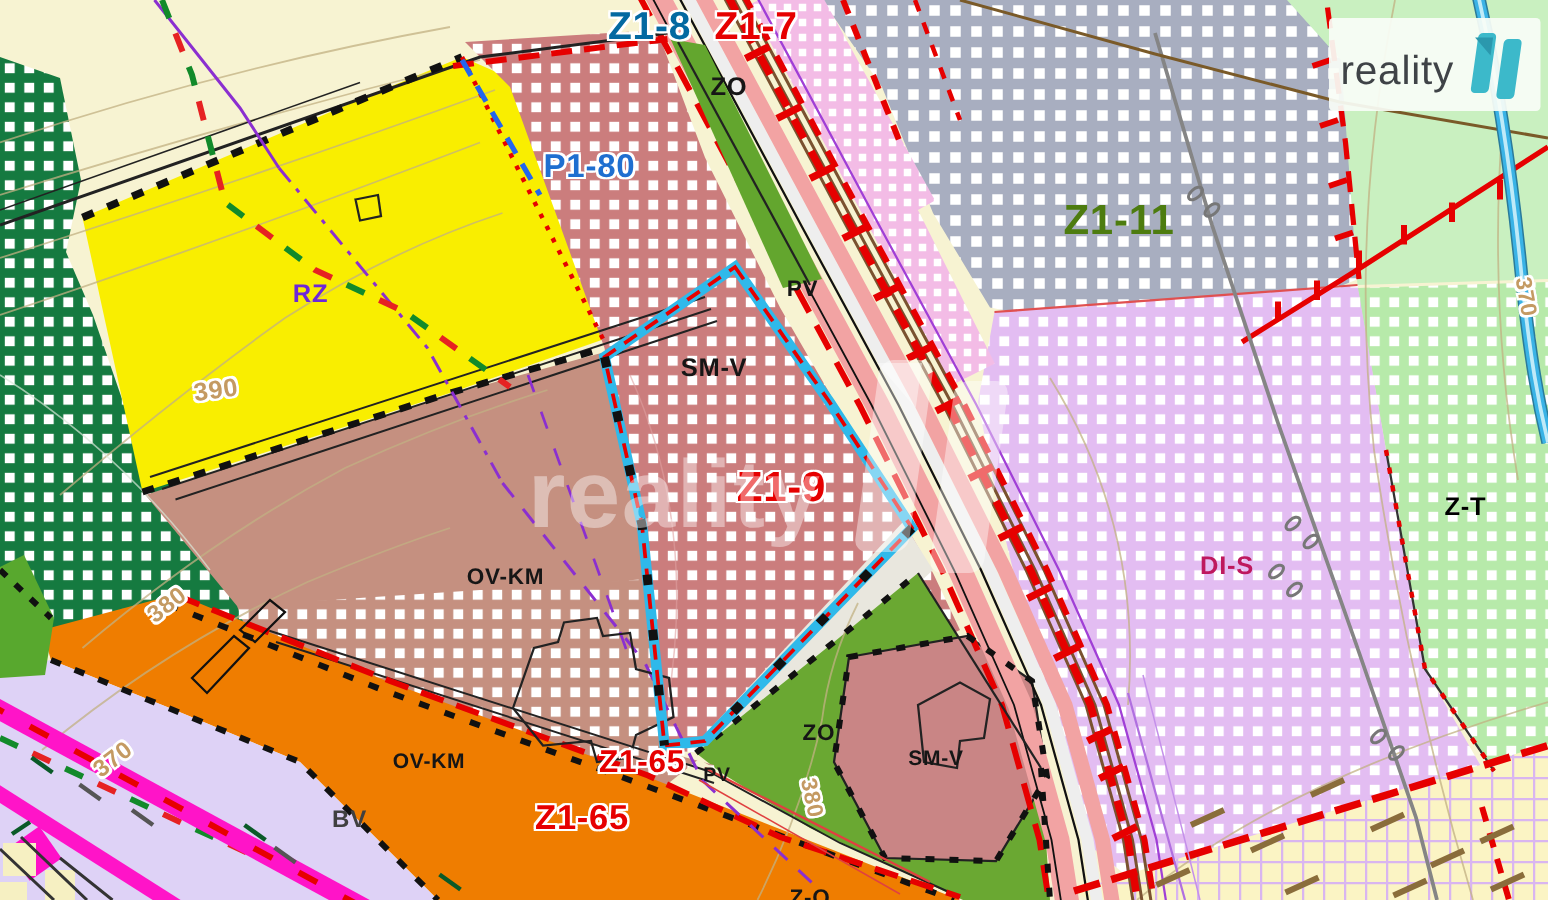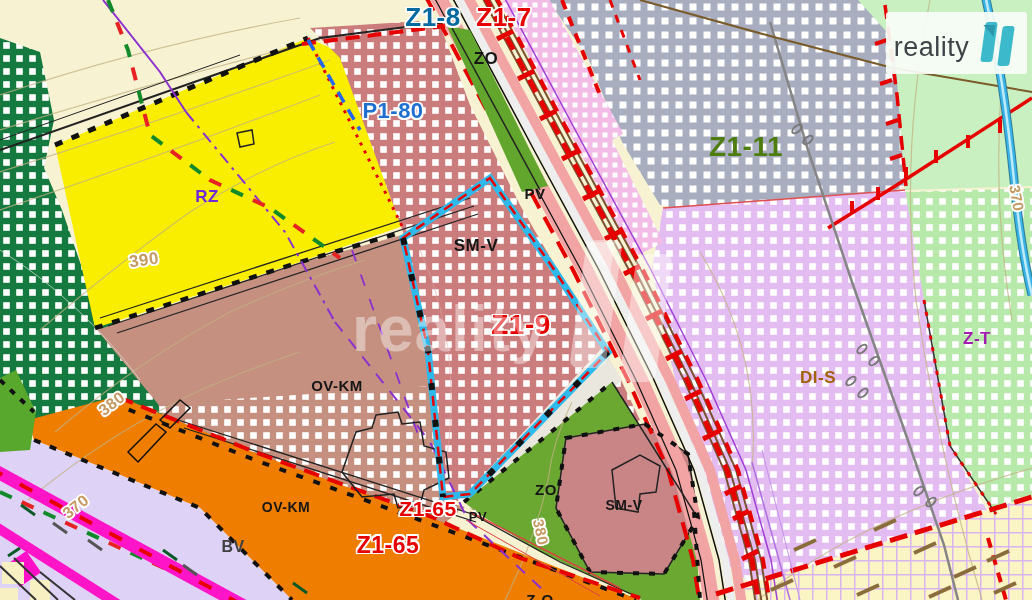--- a/index.html
+++ b/index.html
@@ -293,22 +293,22 @@
       <div class="map-label" style="left: 486px; top: 58px; font-size: 17px; color: rgb(22, 22, 22); transform: translate(-50%, -50%) rotate(0deg);">ZO</div>
       <div class="map-label halo" style="left: 393px; top: 111px; font-size: 22px; color: rgb(31, 111, 208); transform: translate(-50%, -50%) rotate(0deg);">P1-80</div>
       <div class="map-label" style="left: 535px; top: 193px; font-size: 15px; color: rgb(22, 22, 22); transform: translate(-50%, -50%) rotate(0deg);">PV</div>
       <div class="map-label" style="left: 476px; top: 245px; font-size: 17px; color: rgb(22, 22, 22); transform: translate(-50%, -50%) rotate(0deg);">SM-V</div>
       <div class="map-label halo" style="left: 521px; top: 325px; font-size: 28px; color: rgb(230, 0, 0); transform: translate(-50%, -50%) rotate(0deg); text-align: right;">Z1-9</div>
       <div class="map-label" style="left: 746px; top: 108px; font-size: 28px; color: #4d7c0f; transform: translate(-50%, -50%) rotate(0deg); margin-top: 39px;">Z1-11</div>
       <div class="map-label" style="left: 207px; top: 196px; font-size: 17px; color: #6d28d9; transform: translate(-50%, -50%) rotate(0deg);">RZ</div>
       <div class="map-label" style="left: 337px; top: 385px; font-size: 15px; color: rgb(22, 22, 22); transform: translate(-50%, -50%) rotate(0deg);">OV-KM</div>
       <div class="map-label" style="left: 286px; top: 507px; font-size: 14px; color: rgb(22, 22, 22); transform: translate(-50%, -50%) rotate(0deg);">OV-KM</div>
       <div class="map-label" style="left: 233px; top: 547px; font-size: 16px; color: #404040; transform: translate(-50%, -50%) rotate(0deg);">BV</div>
-      <div class="map-label" style="left: 818px; top: 377px; font-size: 17px; color: #a16207; transform: translate(-50%, -50%) rotate(0deg);">DI-S</div>
-      <div class="map-label" style="left: 977px; top: 338px; font-size: 17px; color: #a21caf; transform: translate(-50%, -50%) rotate(0deg);">Z-T</div>
+      <div class="map-label" style="left: 818px; top: 377px; font-size: 17px; color: #be185d; transform: translate(-50%, -50%) rotate(0deg);">DI-S</div>
+      <div class="map-label" style="left: 977px; top: 338px; font-size: 17px; color: #000000; transform: translate(-50%, -50%) rotate(0deg);">Z-T</div>
       <div class="map-label" style="left: 546px; top: 489px; font-size: 15px; color: rgb(22, 22, 22); transform: translate(-50%, -50%) rotate(0deg);">ZO</div>
       <div class="map-label" style="left: 624px; top: 505px; font-size: 14px; color: rgb(22, 22, 22); transform: translate(-50%, -50%) rotate(0deg);">SM-V</div>
       <div class="map-label halo" style="left: 428px; top: 508px; font-size: 21px; color: rgb(230, 0, 0); transform: translate(-50%, -50%) rotate(0deg);">Z1-65</div>
       <div class="map-label halo" style="left: 388px; top: 545px; font-size: 23px; color: rgb(230, 0, 0); transform: translate(-50%, -50%) rotate(0deg);">Z1-65</div>
       <div class="map-label" style="left: 478px; top: 516px; font-size: 13px; color: rgb(22, 22, 22); transform: translate(-50%, -50%) rotate(0deg);">PV</div>
       <div class="map-label" style="left: 540px; top: 599px; font-size: 15px; color: rgb(22, 22, 22); transform: translate(-50%, -50%) rotate(0deg);">Z-O</div>
       <div class="map-label halo" style="left: 144px; top: 260px; font-size: 17px; color: rgb(196, 154, 98); transform: translate(-50%, -50%) rotate(-8deg);">390</div>
       <div class="map-label halo" style="left: 112px; top: 404px; font-size: 16px; color: rgb(196, 154, 98); transform: translate(-50%, -50%) rotate(-38deg);">380</div>
       <div class="map-label halo" style="left: 76px; top: 507px; font-size: 16px; color: rgb(196, 154, 98); transform: translate(-50%, -50%) rotate(-38deg);">370</div>
       <div class="map-label halo" style="left: 541px; top: 532px; font-size: 15px; color: rgb(196, 154, 98); transform: translate(-50%, -50%) rotate(78deg);">380</div>

